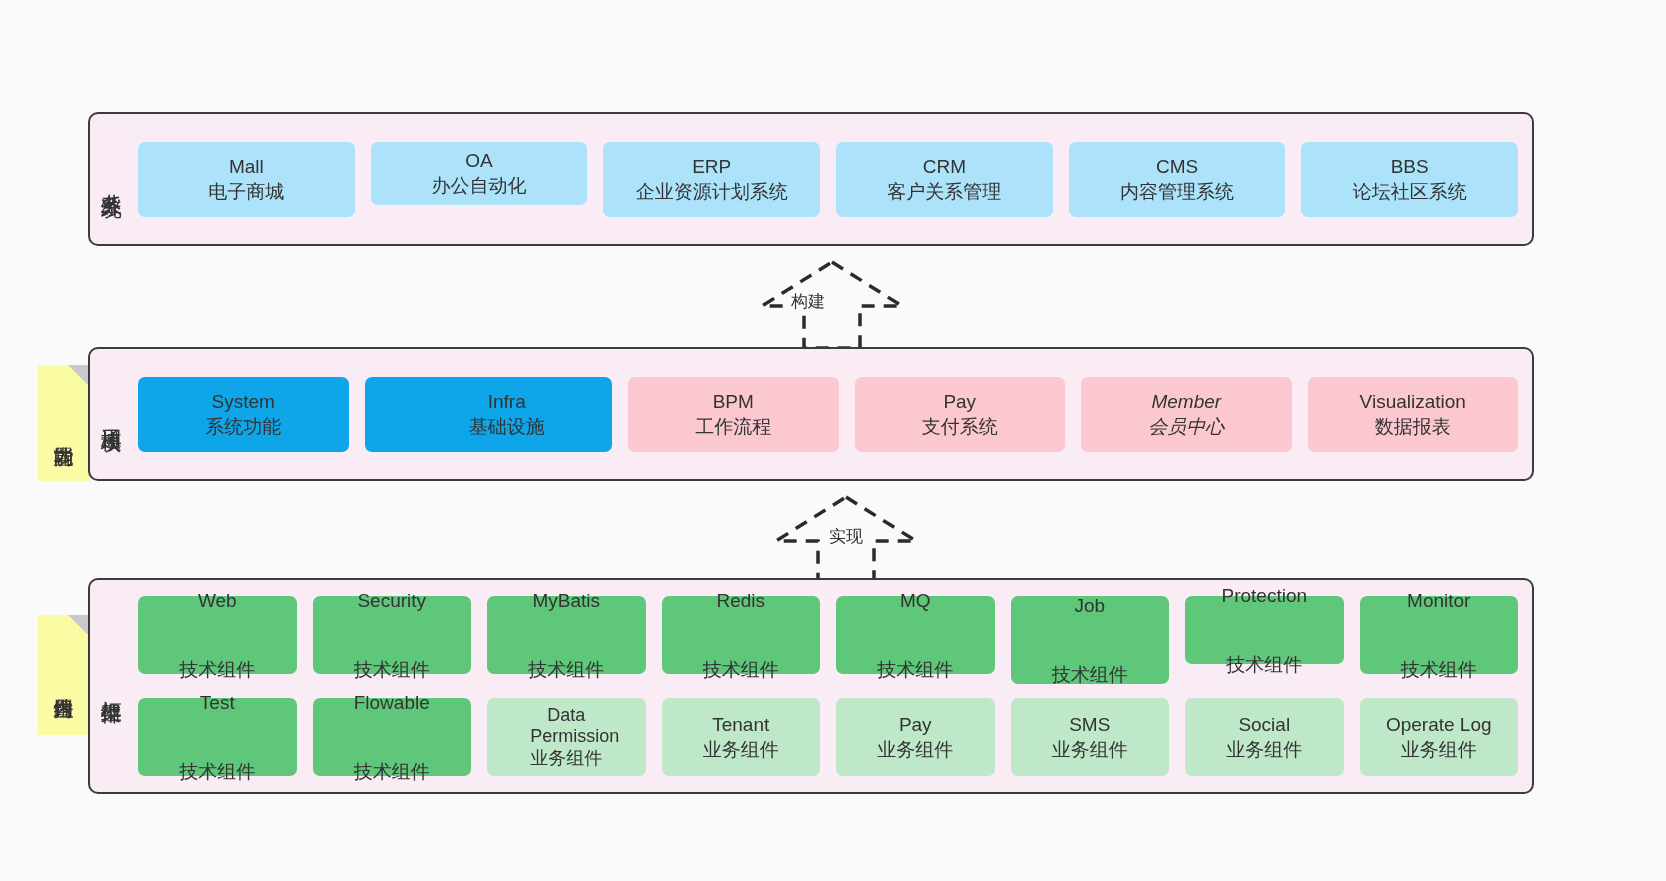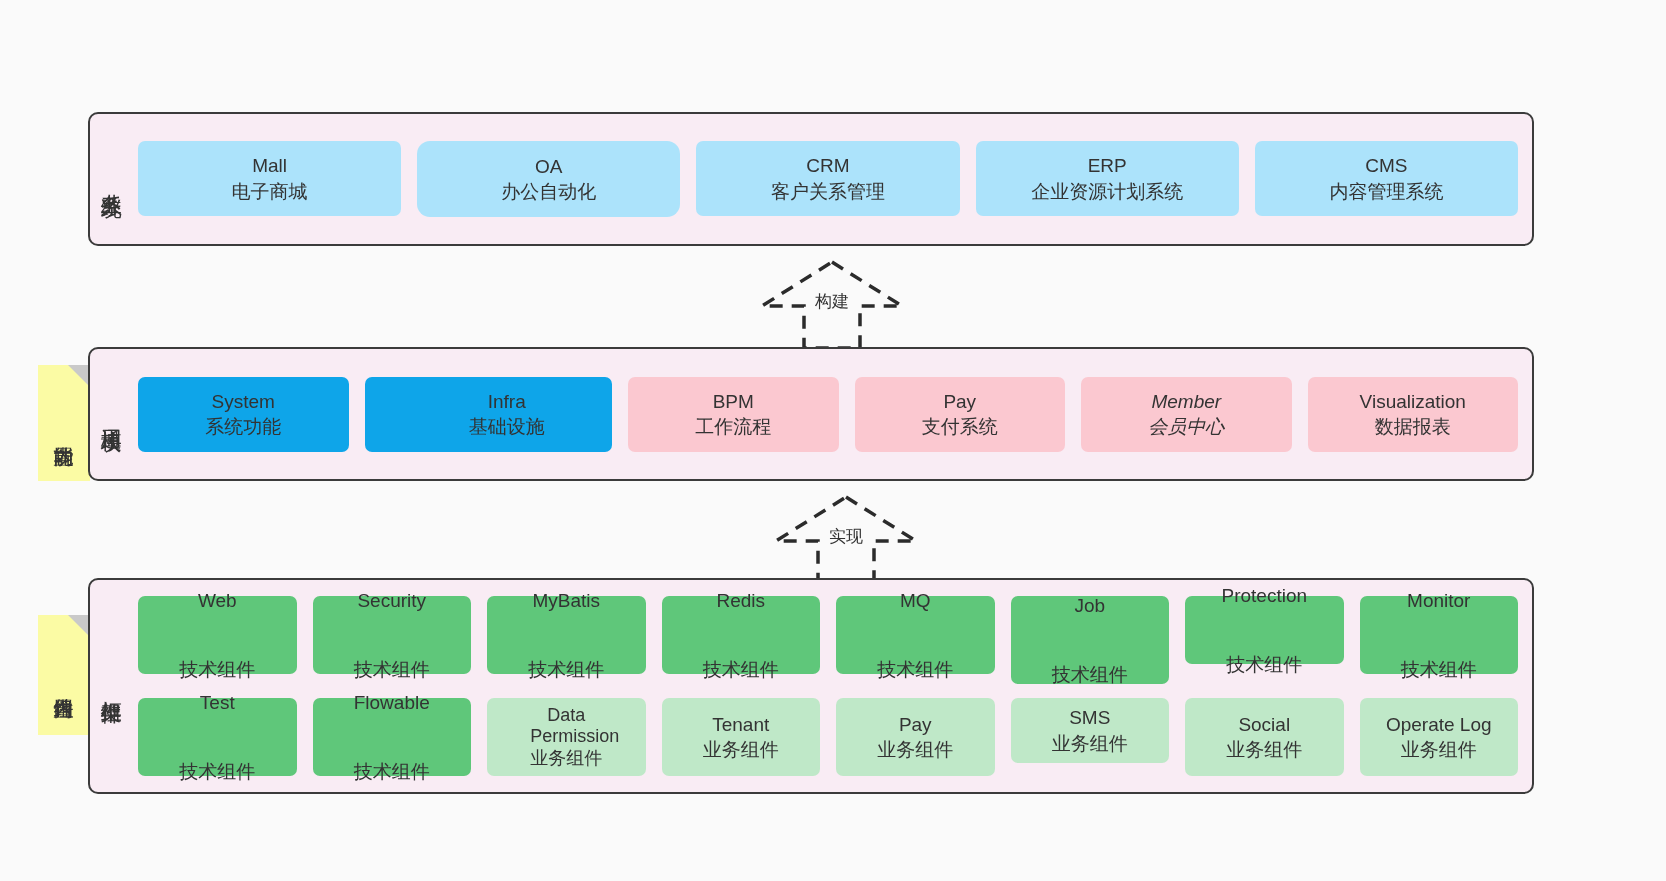--- a/index.html
+++ b/index.html
@@ -119,46 +119,50 @@
 <div id="diagram">
 
   <div class="layer" style="left:88px;top:112px;width:1446px;height:134px;">
     <div class="layer-title">业务系统</div>
     <div class="layer-body">
       <div class="row">
         <div class="cell c-blue" style="height:75px;">
           <span class="l1">Mall</span>
           <span class="l2">电子商城</span>
         </div>
-        <div class="cell c-blue" style="height:76px;border-radius:13px;">
+        <div class="cell c-blue" style="height:63px;">
           <span class="l1">OA</span>
           <span class="l2">办公自动化</span>
         </div>
         <div class="cell c-blue" style="height:75px;">
+          <span class="l1">ERP</span>
+          <span class="l2">企业资源计划系统</span>
+        </div>
+        <div class="cell c-blue" style="height:75px;">
           <span class="l1">CRM</span>
           <span class="l2">客户关系管理</span>
         </div>
         <div class="cell c-blue" style="height:75px;">
-          <span class="l1">ERP</span>
-          <span class="l2">企业资源计划系统</span>
-        </div>
-        <div class="cell c-blue" style="height:75px;">
           <span class="l1">CMS</span>
           <span class="l2">内容管理系统</span>
+        </div>
+        <div class="cell c-blue" style="height:75px;">
+          <span class="l1">BBS</span>
+          <span class="l2">论坛社区系统</span>
         </div>
       </div>
     </div>
   </div>
 
   <div class="arrow" style="left:752px;top:258px;width:160px;height:92px;">
     <svg width="160" height="92" viewBox="0 0 160 92">
       <path d="M80 4 L150 48 L108 48 L108 90 L52 90 L52 48 L10 48 Z" fill="none" stroke="#2b2b2b" stroke-width="3.5" stroke-dasharray="13,9" stroke-linejoin="miter"></path>
     </svg>
   </div>
-  <div class="arrow-label" style="left:812px;top:291px;">构建</div>
+  <div class="arrow-label" style="left:788px;top:291px;">构建</div>
 
   <div class="note" style="left:38px;top:365px;height:116px;">
     <span>内置功能</span>
   </div>
 
   <div class="layer" style="left:88px;top:347px;width:1446px;height:134px;">
     <div class="layer-title">通用模块</div>
     <div class="layer-body">
       <div class="row">
         <div class="cell c-red" style="height:75px;">
@@ -253,21 +257,21 @@
           <span class="l2">业务组件</span>
         </div>
         <div class="cell c-lgreen" style="height:78px;">
           <span class="l1">Tenant</span>
           <span class="l2">业务组件</span>
         </div>
         <div class="cell c-lgreen" style="height:78px;">
           <span class="l1">Pay</span>
           <span class="l2">业务组件</span>
         </div>
-        <div class="cell c-lgreen" style="height:65px;">
+        <div class="cell c-lgreen" style="height:78px;">
           <span class="l1">SMS</span>
           <span class="l2">业务组件</span>
         </div>
         <div class="cell c-lgreen" style="height:78px;">
           <span class="l1">Social</span>
           <span class="l2">业务组件</span>
         </div>
         <div class="cell c-lgreen" style="height:78px;">
           <span class="l1">Operate Log</span>
           <span class="l2">业务组件</span>

